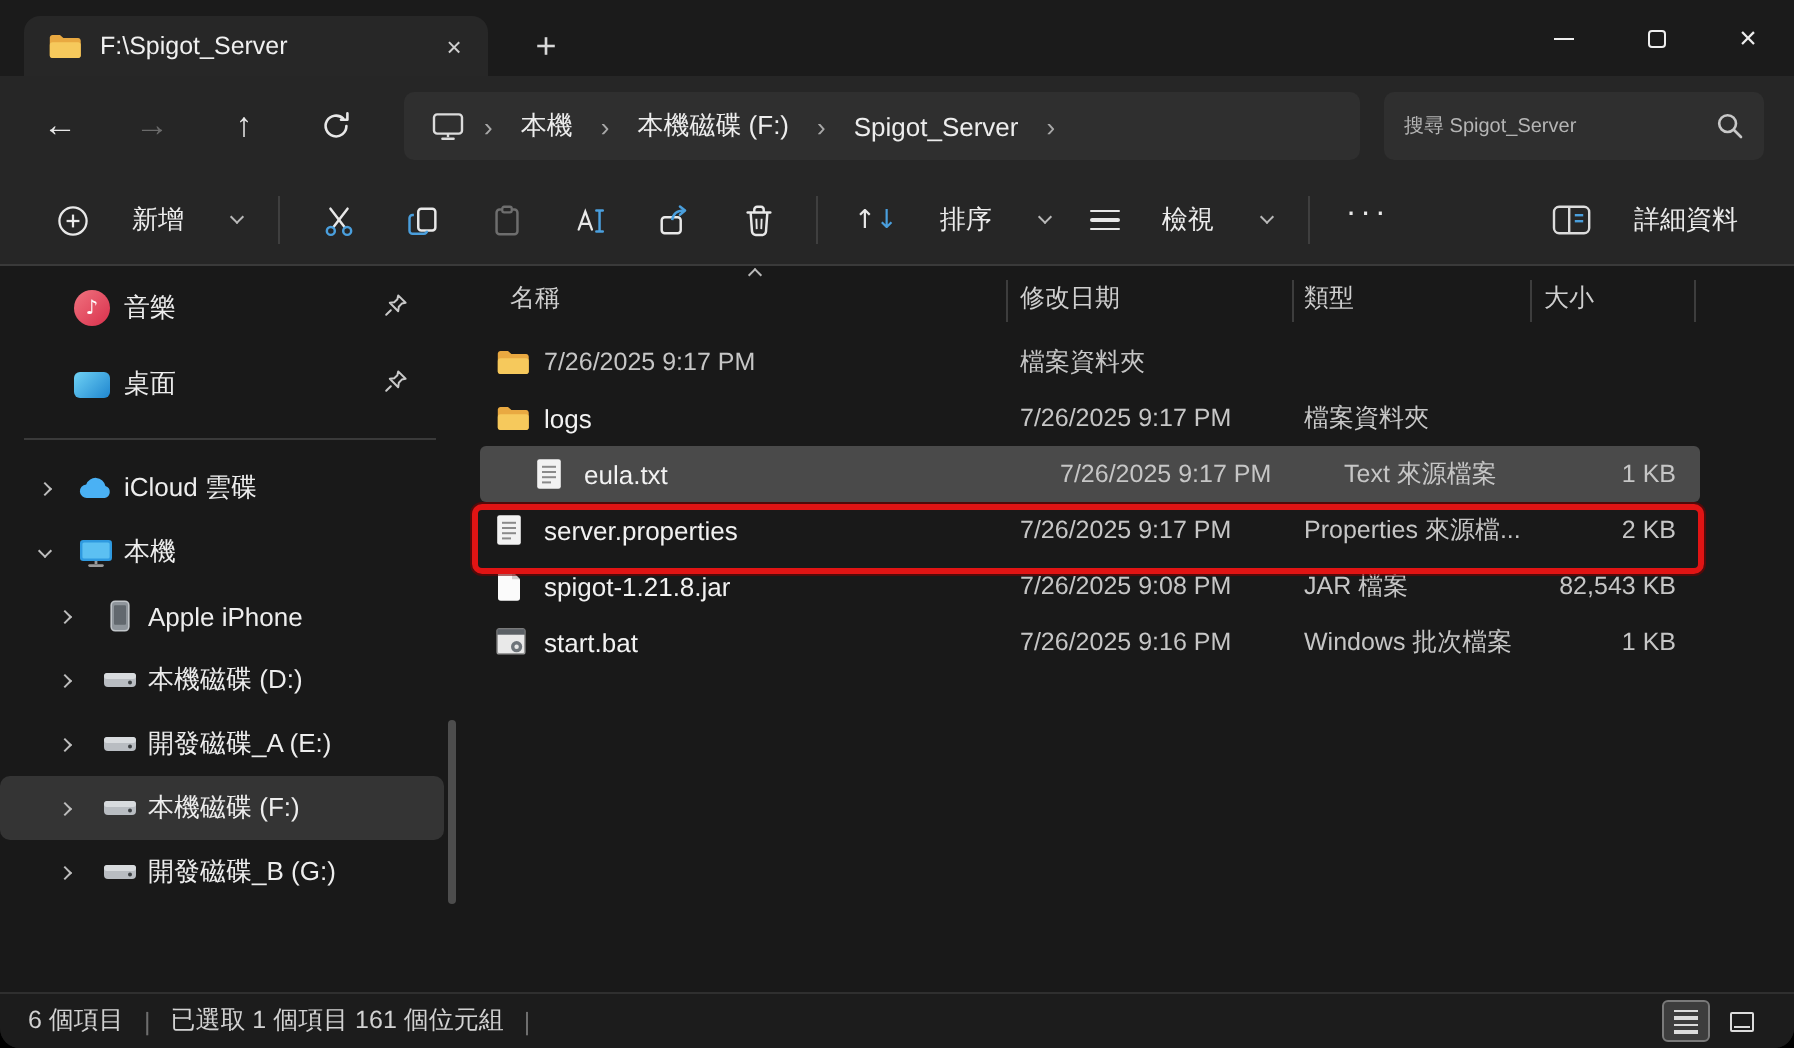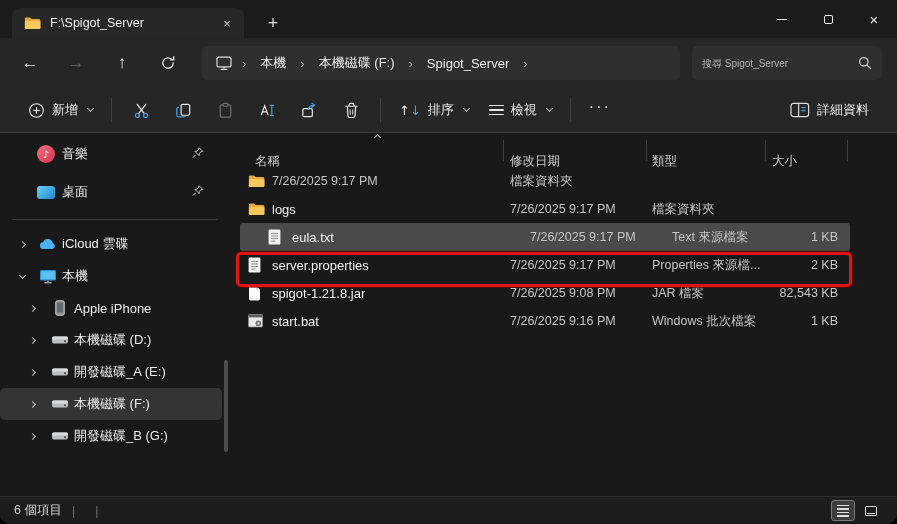--- a/index.html
+++ b/index.html
@@ -24,21 +24,21 @@
   .nav-btn.disabled { color:#6b6b6b; }
   .addressbar { width:478px; height:34px; background:#2f2f2f; border-radius:5px; display:flex; align-items:center; padding:0 10px; gap:4px; margin-left:6px; }
   .crumb { font-size:13px; color:#ededed; padding:3px 8px; border-radius:4px; white-space:nowrap; }
   .crumb-sep { color:#a8a8a8; font-size:13px; padding:0 2px; }
   .searchbox { width:190px; height:34px; background:#2f2f2f; border-radius:5px; margin-left:12px; display:flex; align-items:center; padding:0 10px; }
   .searchbox input { flex:1; background:transparent; border:none; outline:none; color:#c9c9c9; font-size:10px; font-family:inherit; width:140px; }
   .searchbox input::placeholder { color:#b5b5b5; opacity:1; }
 
   
   .toolbar { height:45px; background:#262626; border-bottom:1px solid #3a3a3a; display:flex; align-items:center; padding:0 18px; flex:0 0 auto; }
-  .tb-btn { display:flex; align-items:center; gap:7px; padding:0 10px; height:36px; border-radius:5px; font-size:13px; color:#ececec; white-space:nowrap; }
+  .tb-btn { display:flex; align-items:center; gap:21px; padding:0 10px; height:36px; border-radius:5px; font-size:13px; color:#ececec; white-space:nowrap; }
   .tb-icon-btn { width:42px; height:36px; display:flex; align-items:center; justify-content:center; border-radius:5px; }
   .tb-sep { width:1px; height:24px; background:#3f3f3f; margin:0 8px; }
   .cvd { display:inline-block; width:5px; height:5px; border-right:1.2px solid #b9b9b9; border-bottom:1.2px solid #b9b9b9; transform:rotate(45deg); margin-left:3px; margin-bottom:3px; }
   .more-dots { font-size:16px; letter-spacing:2px; color:#e8e8e8; padding-bottom:6px; }
   .tb-right { margin-left:auto; display:flex; align-items:center; }
   .sort-arrows { font-size:13px; font-family:"DejaVu Sans",sans-serif; }
   .sort-arrows .a-up { color:#e8e8e8; } .sort-arrows .a-dn { color:#4a9fdd; }
   .view-lines { display:flex; flex-direction:column; gap:3px; }
   .view-lines span { width:15px; height:1.6px; background:#e8e8e8; border-radius:1px; display:block; }
 
@@ -60,21 +60,21 @@
   .sb-label.lv1 { left:62px; } .sb-label.lv2 { left:74px; }
   .sb-pin { position:absolute; right:18px; top:50%; transform:translateY(-50%); }
   .sb-hr { height:1px; background:#3a3a3a; margin:8px 12px 8px 12px; }
   .music-badge { width:18px; height:18px; border-radius:50%; background:linear-gradient(135deg,#f0737f,#d9304c); display:flex; align-items:center; justify-content:center; color:#fff; font-size:10px; font-family:"DejaVu Sans",sans-serif; }
   .desktop-badge { width:18px; height:13px; border-radius:3px; background:linear-gradient(135deg,#6fd2f5,#1f86cf); }
   .sb-scrollthumb { position:absolute; right:2px; top:227px; width:4px; height:92px; background:#4d4d4d; border-radius:2px; }
 
   
   .filearea { flex:1; position:relative; min-width:0; }
   .fl-header { height:34px; position:relative; font-size:12.5px; color:#cfcfcf; }
-  .fl-h-label { position:absolute; top:20px; white-space:nowrap; }
+  .fl-h-label { position:absolute; top:8px; white-space:nowrap; }
   .fl-h-sep { position:absolute; top:7px; width:1px; height:21px; background:#3d3d3d; }
   .sort-caret { position:absolute; left:145px; top:2px; width:5px; height:5px; border-left:1.2px solid #b9b9b9; border-top:1.2px solid #b9b9b9; transform:rotate(45deg); }
   .rows { position:relative; }
   .frow { height:28px; width:610px; margin-left:10px; display:grid; grid-template-columns:24px 238px 142px 123px 1fr; align-items:center; padding:0 12px 0 8px; border-radius:3px; font-size:12.5px; }
   .frow.selected { background:#4a4a4a;padding-left:28px; }
   .fcell-name { color:#f2f2f2; font-size:13px; white-space:nowrap; overflow:hidden; }
   .fcell { color:#c6c6c6; white-space:nowrap; overflow:hidden; }
   .fcell.size { text-align:right; }
   .f-ico { display:flex; align-items:center; }
   .annotation-box { position:absolute; left:6px; top:85px; width:616px; height:35px; border:3px solid #e11414; border-radius:5px; pointer-events:none; box-shadow:0 0 0 1px rgba(120,0,0,.6); }
@@ -448,20 +448,21 @@
           <span class="fcell size">1 KB</span>
         </div>
         <div class="annotation-box"></div>
       </div>
     </div>
   </div>
 
   <div class="statusbar">
     <span>6 個項目</span>
     <span class="st-sep">|</span>
+    <span>已選取 1 個項目 161 個位元組</span>
     <span class="st-sep">|</span>
     <div class="view-toggles">
       <div class="vt-btn active">
         <span class="vt-lines">
             <span></span>
             <span></span>
             <span></span>
             <span></span>
           </span>
       </div>

